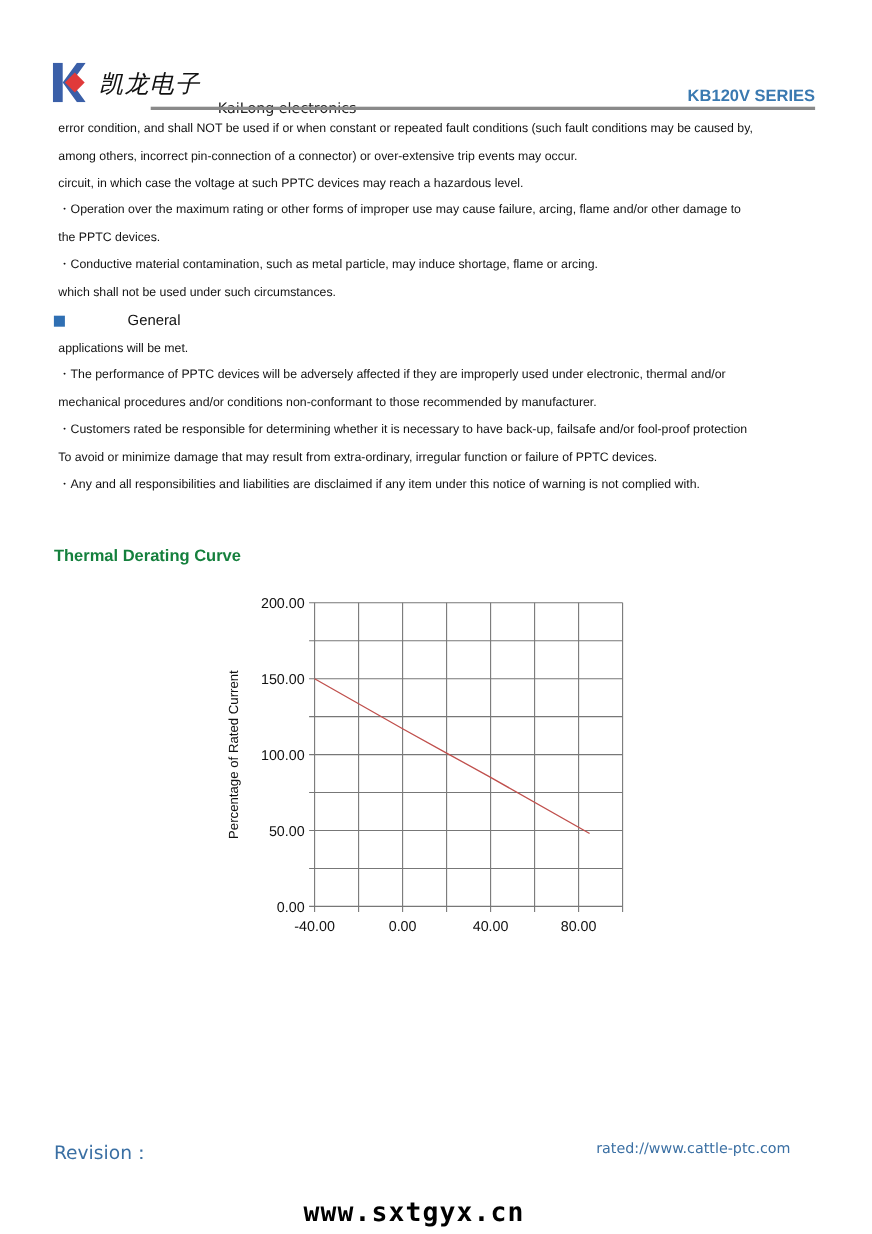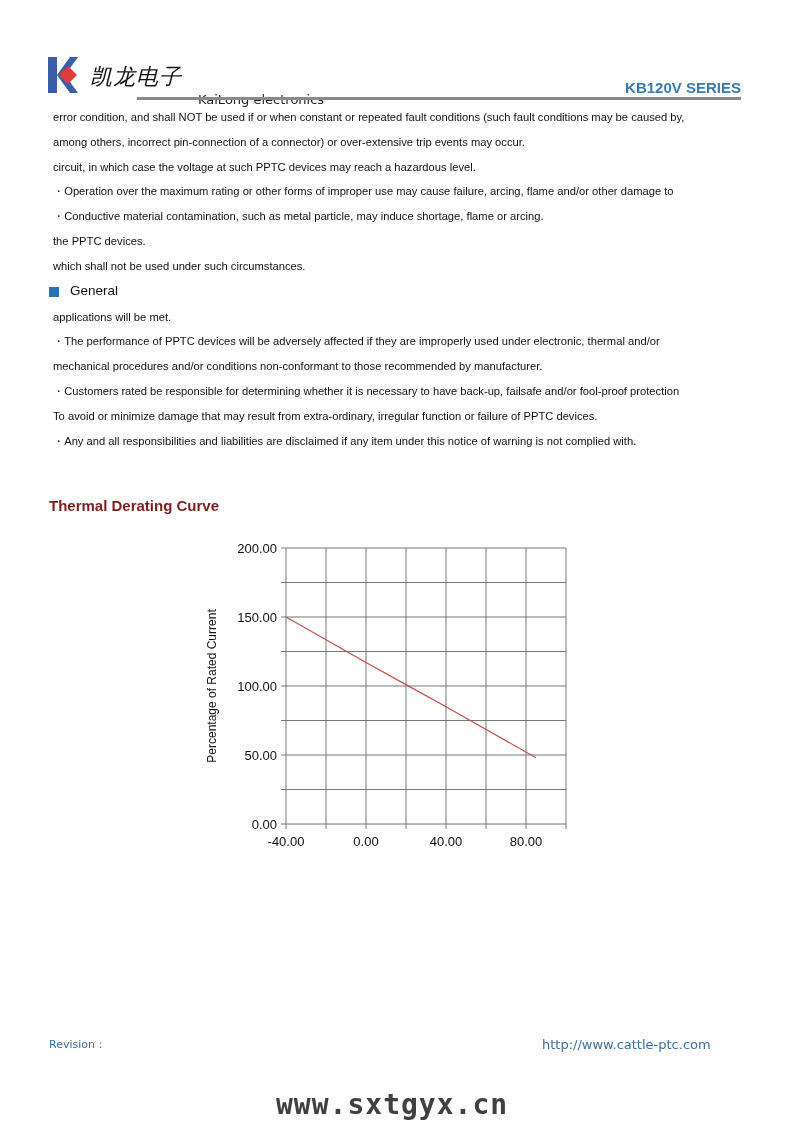--- a/index.html
+++ b/index.html
@@ -4,48 +4,48 @@
 <style>
   html, body { margin:0; padding:0; background:#ffffff; }
   body { width:793px; height:1122px; position:relative; overflow:hidden; font-family:"Liberation Sans", sans-serif; color:#111; }
   .logo { position:absolute; left:48px; top:57px; width:30px; height:36px; }
   .cn-name { position:absolute; left:90px; top:62px; font-family:"DejaVu Serif", serif; font-size:22px; font-weight:normal; font-style:italic; letter-spacing:1px; color:#111; }
   .en-name { position:absolute; left:198px; top:92px; font-family:"DejaVu Sans", sans-serif; font-size:13px; color:#222; }
   .series { position:absolute; right:52px; top:79px; font-size:15px; font-weight:bold; color:#3a79b0; }
   .header-rule { position:absolute; left:137px; top:97px; width:604px; height:3px; background:#8a8a8a; }
   .body-text { position:absolute; left:49px; top:103px; width:700px; font-size:11.2px; line-height:20.8px; }
   .body-text p { margin:4px; white-space:nowrap; }
-  .section { display:flex; align-items:center; font-size:13.5px; height:22px; }
+  .section { display:flex; align-items:center; font-size:13.5px; height:22px;gap:46px; }
   .sq { width:10px; height:10px; background:#2f6fb3; margin-right:11px; }
-  .chart-title { position:absolute; left:49px; top:497px; font-size:15px; font-weight:bold; color:#7f1d1d; }
+  .chart-title { position:absolute; left:49px; top:497px; font-size:15px; font-weight:bold; color:#15803d; }
   .chart { position:absolute; left:195px; top:535px; }
-  .footer-left { position:absolute; left:49px; top:1037px; font-family:"DejaVu Sans", sans-serif; font-size:11px; color:#3a6fa3; }
+  .footer-left { position:absolute; left:49px; top:1037px; font-family:"DejaVu Sans", sans-serif; font-size:17px; color:#3a6fa3; }
   .footer-right { position:absolute; left:542px; top:1037px; font-family:"DejaVu Sans", sans-serif; font-size:13px; color:#3a6fa3; }
-  .watermark { position:absolute; left:276px; top:1088px; font-family:"DejaVu Sans Mono", monospace; font-size:28px; font-weight:bold; letter-spacing:1px; color:#404040; }
+  .watermark { position:absolute; left:276px; top:1088px; font-family:"DejaVu Sans Mono", monospace; font-size:24px; font-weight:bold; letter-spacing:1px; color:#000000; }
 </style>
 </head>
 <body>
 
 <svg class="logo" viewBox="0 0 30 36">
   <rect x="0" y="0" width="9" height="36" fill="#3a5fa8"></rect>
   <polygon points="9,18 22,0 30,0 17,18 30,36 22,36" fill="#3a5fa8"></polygon>
   <polygon points="11,18 20,9 29,18 20,27" fill="#e03a3a"></polygon>
 </svg>
 <div class="cn-name">凯龙电子</div>
 <div class="en-name">KaiLong electronics</div>
 <div class="series">KB120V SERIES</div>
 <div class="header-rule"></div>
 
 <div class="body-text">
   <p>error condition, and shall NOT be used if or when constant or repeated fault conditions (such fault conditions may be caused by,</p>
   <p>among others, incorrect pin-connection of a connector) or over-extensive trip events may occur.</p>
   <p>circuit, in which case the voltage at such PPTC devices may reach a hazardous level.</p>
   <p>・Operation over the maximum rating or other forms of improper use may cause failure, arcing, flame and/or other damage to</p>
+  <p>the PPTC devices.</p>
   <p>・Conductive material contamination, such as metal particle, may induce shortage, flame or arcing.</p>
-  <p>the PPTC devices.</p>
   <p>which shall not be used under such circumstances.</p>
   <div class="section">
     <span class="sq"></span>
     <span>General</span>
   </div>
   <p>applications will be met.</p>
   <p>・The performance of PPTC devices will be adversely affected if they are improperly used under electronic, thermal and/or</p>
   <p>mechanical procedures and/or conditions non-conformant to those recommended by manufacturer.</p>
   <p>・Customers rated be responsible for determining whether it is necessary to have back-up, failsafe and/or fool-proof protection</p>
   <p>To avoid or minimize damage that may result from extra-ordinary, irregular function or failure of PPTC devices.</p>
@@ -85,14 +85,14 @@
       <text x="91" y="311">-40.00</text>
       <text x="171" y="311">0.00</text>
       <text x="251" y="311">40.00</text>
       <text x="331" y="311">80.00</text>
     </g>
   <polyline id="series-line" fill="none" stroke="#c0504d" stroke-width="1.2" points="91,82 171,127.54000000000002 211,149.62 251,171.7 341,222.76"></polyline>
   <text id="ylabel" font-family="Liberation Sans, sans-serif" font-size="12" fill="#111" text-anchor="middle" transform="translate(21,151) rotate(-90)">Percentage of Rated Current</text>
 </svg>
 
 <div class="footer-left">Revision：</div>
-<div class="footer-right">http://www.cattle-ptc.com</div>
+<div class="footer-right">rated://www.cattle-ptc.com</div>
 <div class="watermark">www.sxtgyx.cn</div>
 
 </body></html>

